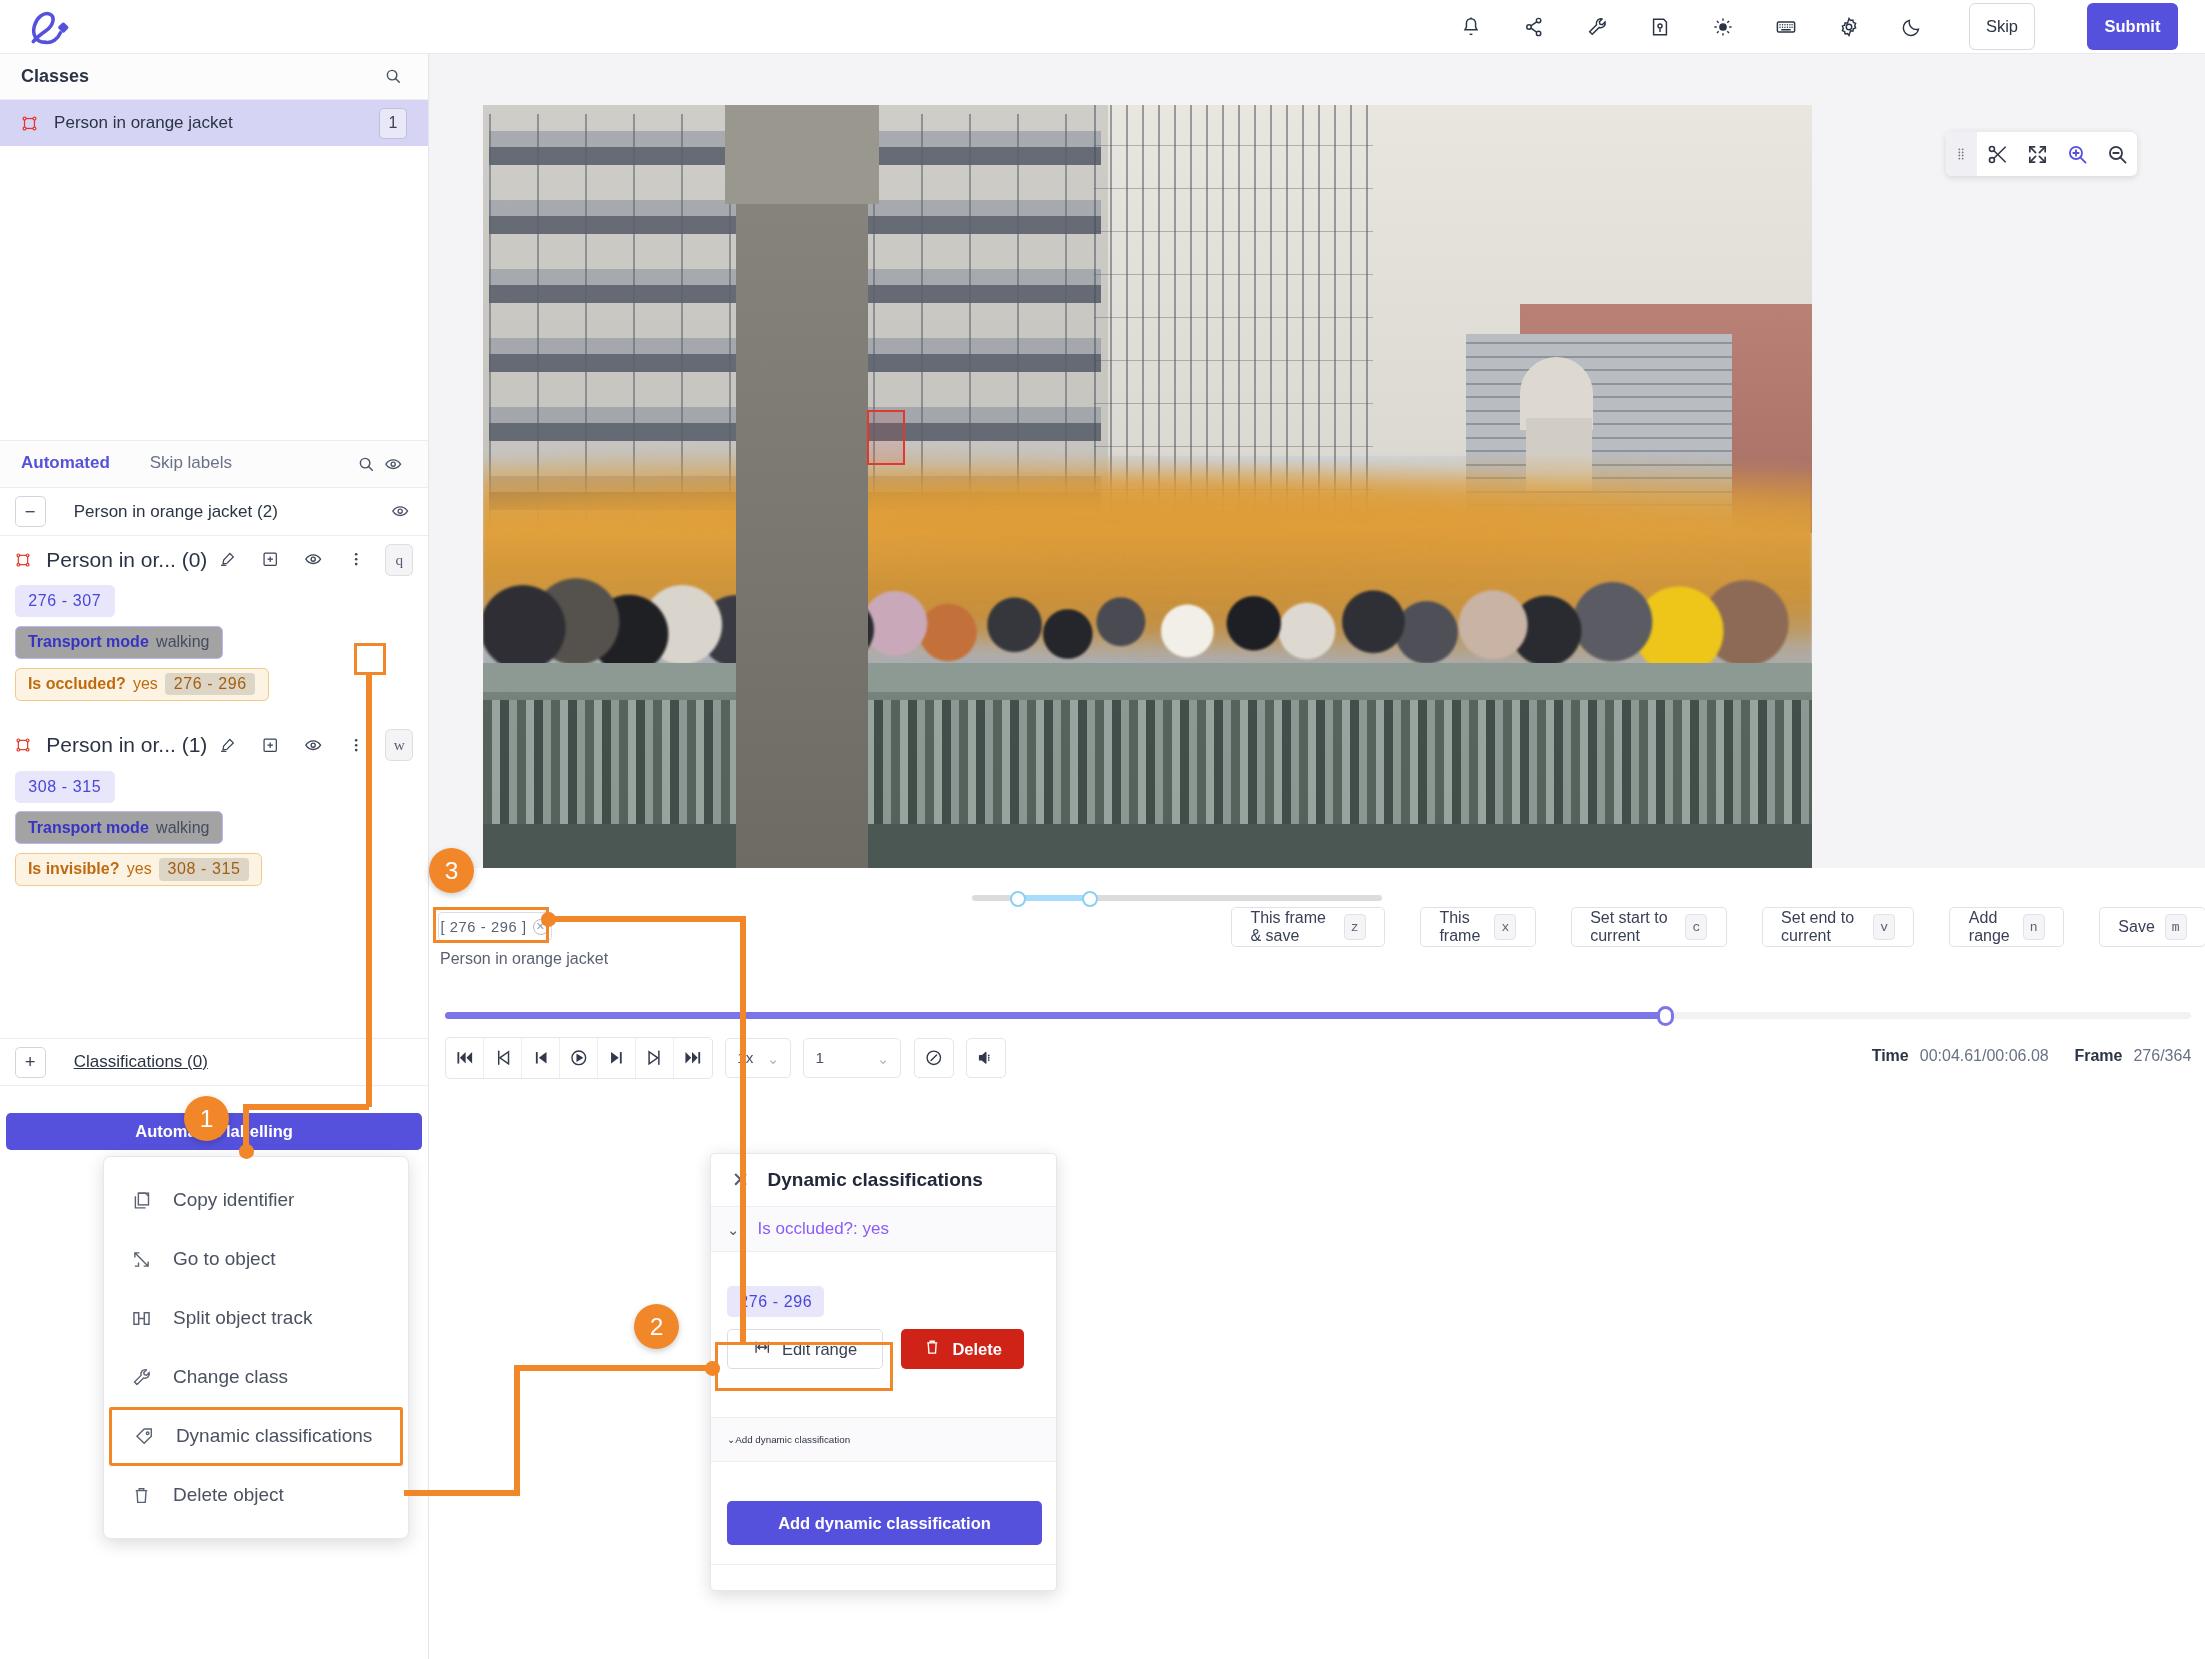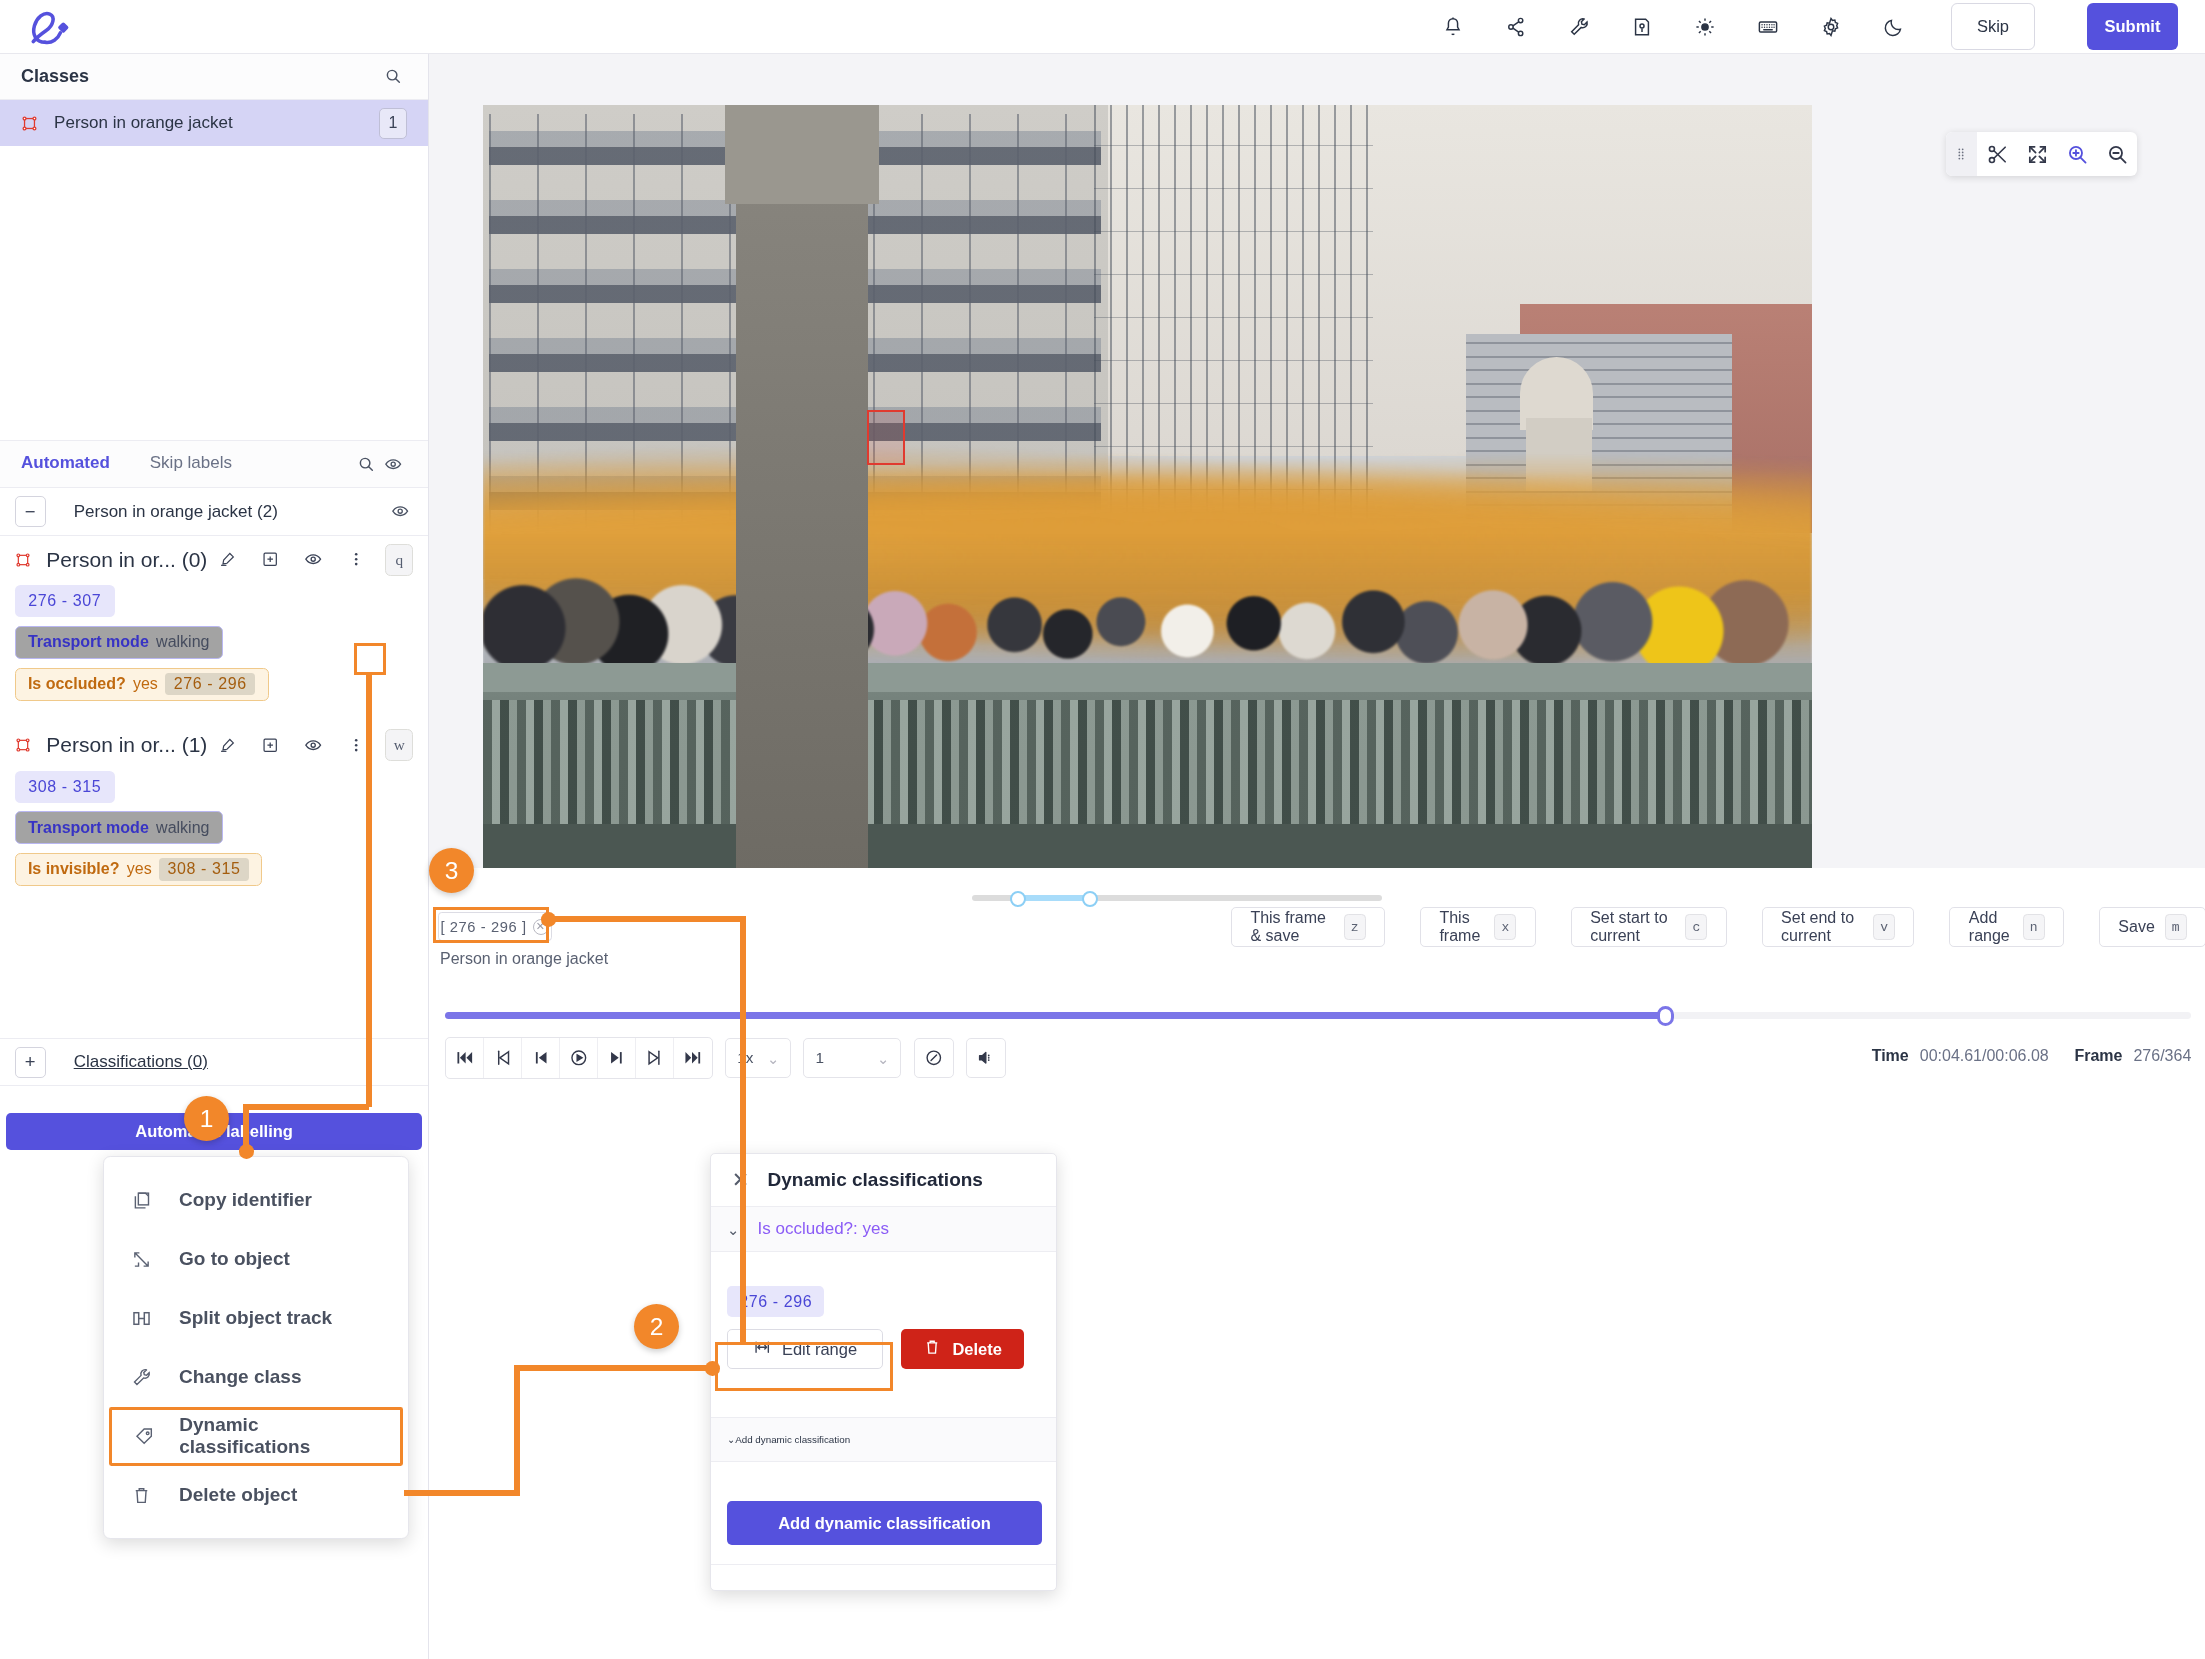--- a/index.html
+++ b/index.html
@@ -18,21 +18,21 @@
     background:#fff; border-bottom:0.6px solid #e8e8ee;
     display:flex; align-items:center;
   }
   .logo-wrap { width:110px; height:54px; display:flex; align-items:center; padding-left:24.5px; }
   .logo-svg { width:53px; height:38px; }
   .topbar-spacer { flex:1 1 auto; }
   .topbar-icons { display:flex; align-items:center; gap:36px; padding-right:27px; }
   .tb-icon { width:27px; height:27px; display:flex; align-items:center; justify-content:center; cursor:pointer; color:#2b3445; }
   .tb-icon svg { width:22px; height:22px; }
   .btn-skip {
-    width:84px; height:47px; border:0.6px solid #d9d9e3; border-radius:6.1px;
+    width:66px; height:47px; border:0.6px solid #d9d9e3; border-radius:6.1px;
     background:#fff; color:#2b3445; font-size:16.5px; cursor:pointer;
     display:flex; align-items:center; justify-content:center; margin-left:7.3px;
   }
   .btn-submit {
     width:91px; height:47px; border:none; border-radius:6.1px;
     background:#5551dd; color:#fff; font-size:16.5px; font-weight:700; cursor:pointer;
     display:flex; align-items:center; justify-content:center; margin-left:16px;
   }
 
   
@@ -317,21 +317,21 @@
 
   
   .ctxmenu {
     position:absolute; left:103px; top:1156px; width:306px;
     background:#fff; border:0.6px solid #e6e6ec; border-radius:7.3px;
     box-shadow:0 4.9px 17px rgba(0,0,0,.14); padding:13.5px 0 13.5px 0;
   }
   .ctxitem { height:59px; display:flex; align-items:center; padding:0 27px; cursor:pointer; font-size:19px; color:#4a5160; }
   .ctxitem .ci { width:34px; display:flex; align-items:center; color:#5a6172; }
   .ctxitem .ci svg { width:21px; height:21px; }
-  .ctxitem .cl { margin-left:14px;font-weight:bold; }
+  .ctxitem .cl { margin-left:8px; }
   .ctxitem.hl { border:3.1px solid #f2872a; border-radius:2.4px; margin:0 4.9px; padding:0 22px; height:59px; }
 
   
   .dyn {
     position:absolute; left:710px; top:1153px; width:347px; height:438px;
     background:#fff; border:0.6px solid #e6e6ec; border-radius:4.9px;
     box-shadow:0 4.9px 17px rgba(0,0,0,.14); overflow:hidden;
   }
   .dyn-hdr { height:53px; display:flex; align-items:center; padding:0 16px; border-bottom:0.6px solid #ededf2; }
   .dyn-hdr .xb { width:27px;height:27px;display:flex;align-items:center;justify-content:center;cursor:pointer;color:#555c6b;font-size:21px; }

